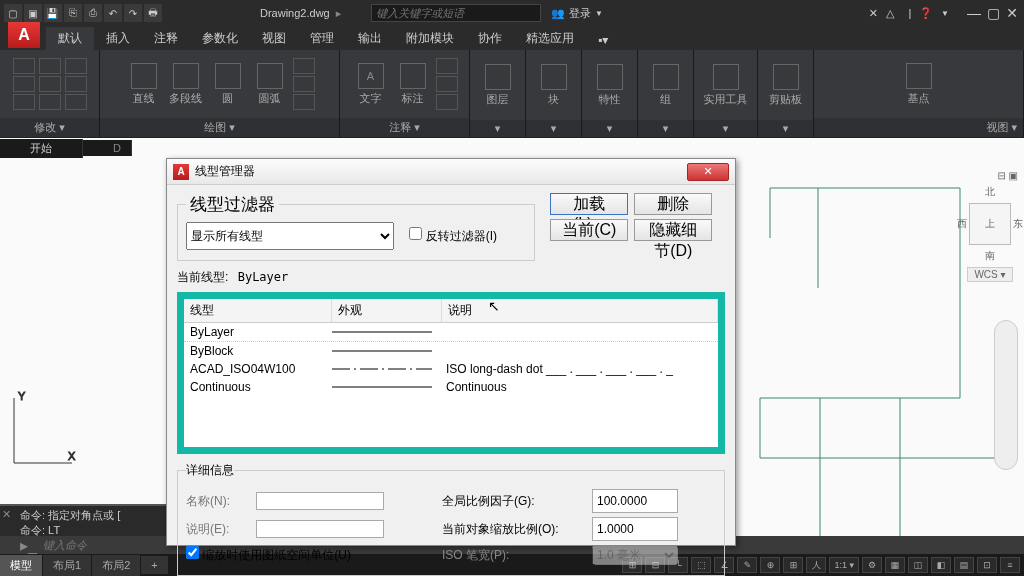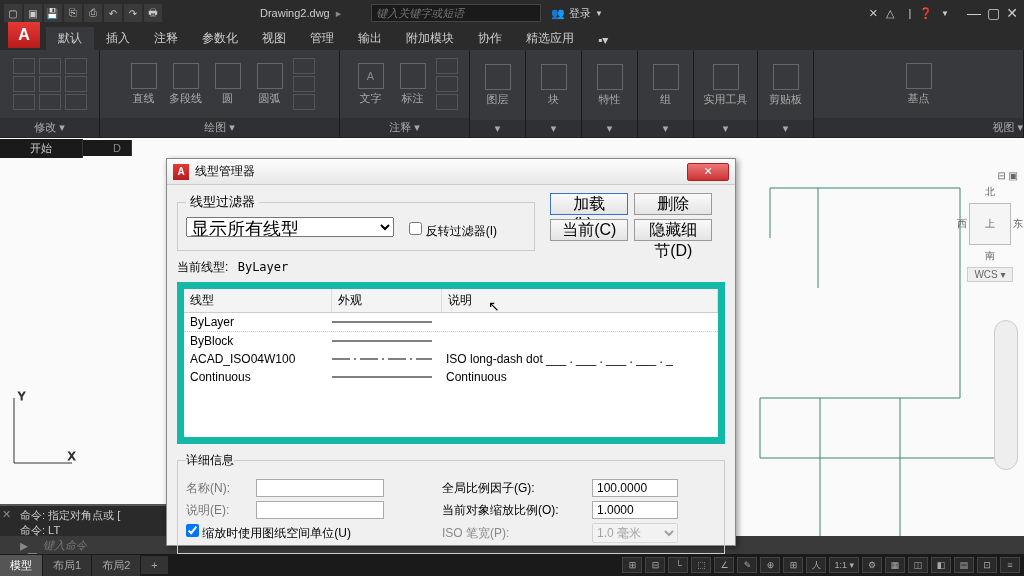--- a/index.html
+++ b/index.html
@@ -60,22 +60,22 @@
 .statusbar .right { margin-left: auto; display: flex; gap: 3px; padding-right: 4px; }
 .statusbar .sbtn { width: 20px; height: 16px; background: #2a2a2a; border: 1px solid #444; display: flex; align-items: center; justify-content: center; font-size: 9px; }
 .dialog { position: absolute; left: 166px; top: 158px; width: 570px; height: 388px; background: #f0f0f0; border: 1px solid #888; box-shadow: 2px 2px 6px rgba(0,0,0,0.4); z-index: 20; font-size: 12px; }
 .dialog .titlebar-d { height: 26px; background: linear-gradient(#fdfdfd,#e8e8e8); display: flex; align-items: center; padding: 0 6px; border-bottom: 1px solid #ccc; }
 .titlebar-d .dicon { width: 16px; height: 16px; background: linear-gradient(#e53935,#b71c1c); color: #fff; font-size: 10px; font-weight: bold; display: flex; align-items: center; justify-content: center; }
 .titlebar-d .dtitle { margin-left: 6px; font-size: 12px; }
 .titlebar-d .dclose { margin-left: auto; width: 42px; height: 18px; background: linear-gradient(#e77,#c33); color: #fff; display: flex; align-items: center; justify-content: center; border: 1px solid #a22; border-radius: 2px; font-size: 11px; }
 
 .dlg-body { padding: 8px 10px; }
 .filter-group { border: 1px solid #ccc; padding: 6px 8px 10px; width: 358px; display: inline-block; vertical-align: top; }
-.filter-group legend { font-size: 13px; padding: 0 4px; }
-.filter-group select { width: 208px; height: 20px; font-size: 18px; }
+.filter-group legend { font-size: 17px; padding: 0 4px; }
+.filter-group select { width: 208px; height: 28px; font-size: 12px; }
 .filter-group label { margin-left: 12px; }
 .right-btns { display: inline-block; vertical-align: top; margin-left: 12px; }
 .right-btns .row { display: flex; gap: 6px; margin-bottom: 4px; }
 .wbtn { height: 22px; padding: 0 8px; background: linear-gradient(#fafafa,#e4e4e4); border: 1px solid #999; font-size: 16px; cursor: pointer; }
 .wbtn.w1 { width: 78px; }
 .wbtn.w2 { width: 72px; }
 
 .current-lt { margin-top: 8px; }
 .lt-table { margin-top: 6px; border: 7px solid #14b8a6; background: #fff; height: 162px; }
 .lt-head { display: flex; background: #f4f4f4; border-bottom: 1px solid #ccc; font-size: 12px; }
@@ -87,21 +87,21 @@
 .lt-row .c2 { width: 110px; display: flex; align-items: center; }
 .lt-row .c3 { flex: 1; padding-left: 4px; }
 .lt-row svg { width: 100px; height: 10px; }
 
 .detail-group { border: 1px solid #ccc; margin-top: 8px; padding: 6px 8px 10px; }
 .detail-row { display: flex; align-items: center; margin-top: 4px; }
 .detail-row .lab { width: 70px; color: #777; }
 .detail-row input[type=text] { width: 128px; height: 18px; border: 1px solid #aaa; background: #fff; padding: 0 4px; font-size: 12px; }
 .detail-row .lab2 { width: 150px; text-align: left; margin-left: 58px; }
 .detail-row .lab2.dis { color: #888; }
-.detail-row .val { width: 86px; height: 18px; border: 1px solid #aaa; background: #fff; padding: 0 4px; display: flex; align-items: center; font-size: 12px; }
+.detail-row .val { width: 86px; height: 24px; border: 1px solid #aaa; background: #fff; padding: 0 4px; display: flex; align-items: center; font-size: 12px; }
 .detail-row select { width: 86px; height: 20px; font-size: 12px; }
 
 .dlg-buttons { position: absolute; right: 10px; bottom: 8px; display: flex; gap: 6px; }
 
 .cursor { position: absolute; left: 488px; top: 298px; font-size: 14px; z-index: 30; }
 
 input[disabled] { background: #f0f0f0; color: #999; }
 </style>
 </head>
 <body>
@@ -276,21 +276,21 @@
       </div>
     <div class="ribbon-group-title">▾</div>
   </div>
   <div class="ribbon-group" style="flex:1">
     <div class="ribbon-group-body" style="justify-content:center">
         <div class="rb-big">
           <div class="ico"></div>
           <span>基点</span>
         </div>
       </div>
-    <div class="ribbon-group-title" style="text-align:right;">视图 ▾</div>
+    <div class="ribbon-group-title" style="text-align:right;padding-right:6px">视图 ▾</div>
   </div>
 </div>
 
 <div class="start-tabs">
   <div class="start-tab">开始</div>
   <div class="start-tab">D</div>
 </div>
 
 <div class="canvas">
   <svg>

